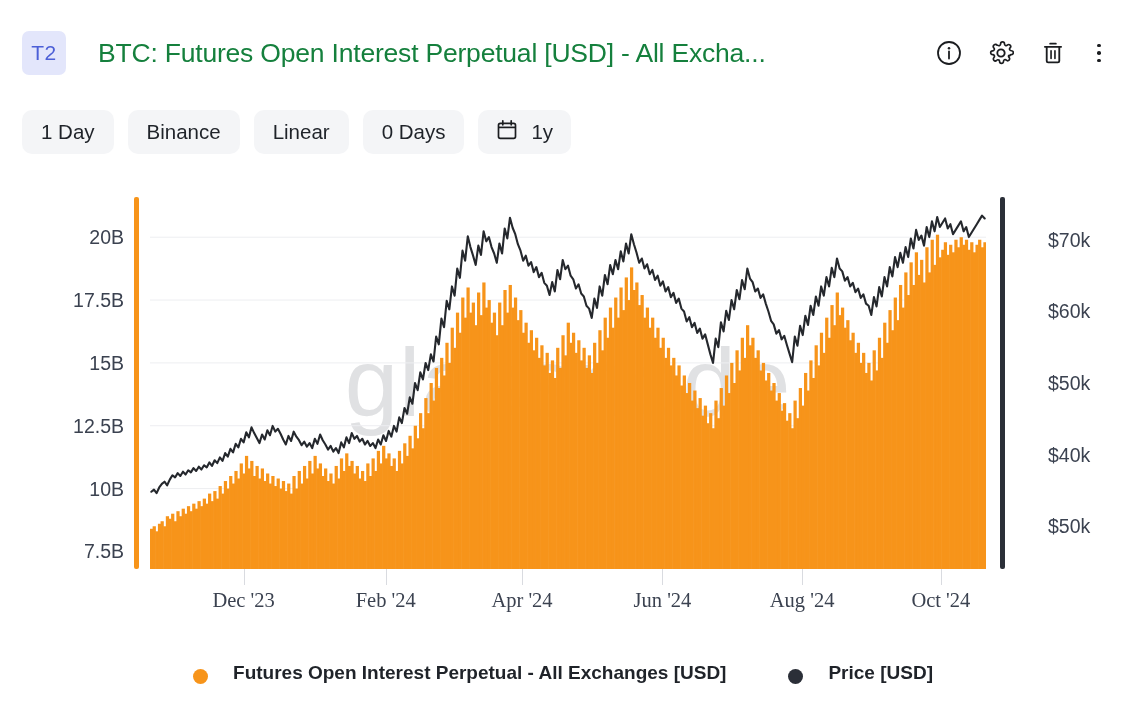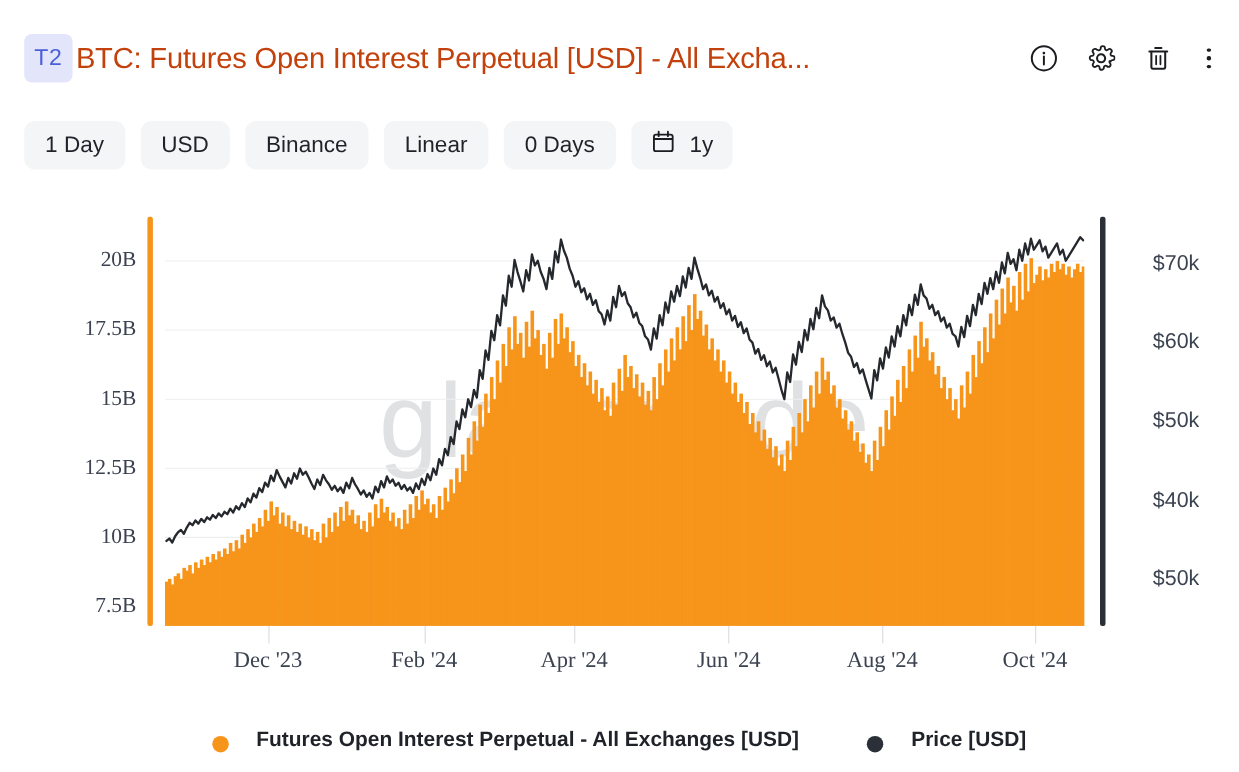--- a/index.html
+++ b/index.html
@@ -16,21 +16,21 @@
     position: absolute; left: 0; top: 0; width: 1126px; height: 92px;
     display: flex; align-items: center; padding: 14px 20px 0 22px;
   }
   .badge {
     width: 44px; height: 44px; border-radius: 7px;
     background: #e3e6fb; color: #4c5fd7;
     display: flex; align-items: center; justify-content: center;
     font-size: 21px; letter-spacing: .5px; flex: 0 0 auto;
   }
   .title {
-    margin-left: 3px; font-size: 26.5px; color: #c2410c;
+    margin-left: 32px; font-size: 26.5px; color: #15803d;
     white-space: nowrap; overflow: hidden; flex: 1 1 auto; letter-spacing: -0.2px;
   }
   .hdr-icons { display: flex; align-items: center; gap: 26px; margin-left: 12px; flex: 0 0 auto; }
   .hdr-icons .ic { width: 26px; height: 26px; display: flex; align-items: center; justify-content: center; cursor: pointer; }
   .hdr-icons svg { display: block; }
   .kebab { width: 14px; height: 26px; display: flex; flex-direction: column; justify-content: center; align-items: center; gap: 4px; cursor: pointer; }
   .kebab i { width: 3.6px; height: 3.6px; border-radius: 50%; background: #1b1d20; display: block; }
 
   
   .toolbar {
@@ -47,21 +47,21 @@
 
   
   .chart-wrap { position: absolute; left: 0; top: 185px; width: 1126px; height: 460px; }
 
   .y-left {
     position: absolute; left: 0; top: 0; width: 124px; height: 390px;
     font-size: 19.5px; color: #3b4250;
   }
   .y-left span {
     position: absolute; right: 0; transform: translateY(-50%);
-    white-space: nowrap; text-align: center; font-family: Liberation Serif, serif;
+    white-space: nowrap; text-align: center;
   }
   .axis-left {
     position: absolute; left: 134px; top: 12px; width: 5px; height: 372px;
     background: #f7941a; border-radius: 2px;
   }
   .axis-right {
     position: absolute; left: 1000px; top: 12px; width: 5px; height: 372px;
     background: #2b2f38; border-radius: 2px;
   }
   .y-right {
@@ -129,21 +129,20 @@
       <div class="kebab">
         <i></i>
           <i></i>
           <i></i>
       </div>
     </div>
   </div>
 
   <div class="toolbar">
     <div class="pill">1 Day</div>
-    <div class="pill">USD</div>
     <div class="pill">Binance</div>
     <div class="pill">Linear</div>
     <div class="pill">0 Days</div>
     <div class="pill with-icon">
       <span class="cal">
         <svg width="24" height="24" viewBox="0 0 24 24" fill="none">
           <rect x="3.5" y="5.4" width="17" height="15" rx="1.8" stroke="#1b1d20" stroke-width="1.7"></rect>
           <path d="M3.5 9.4h17" stroke="#1b1d20" stroke-width="1.7"></path>
           <path d="M7.8 2.8v4M16.2 2.8v4" stroke="#1b1d20" stroke-width="1.7" stroke-linecap="round"></path>
         </svg>

